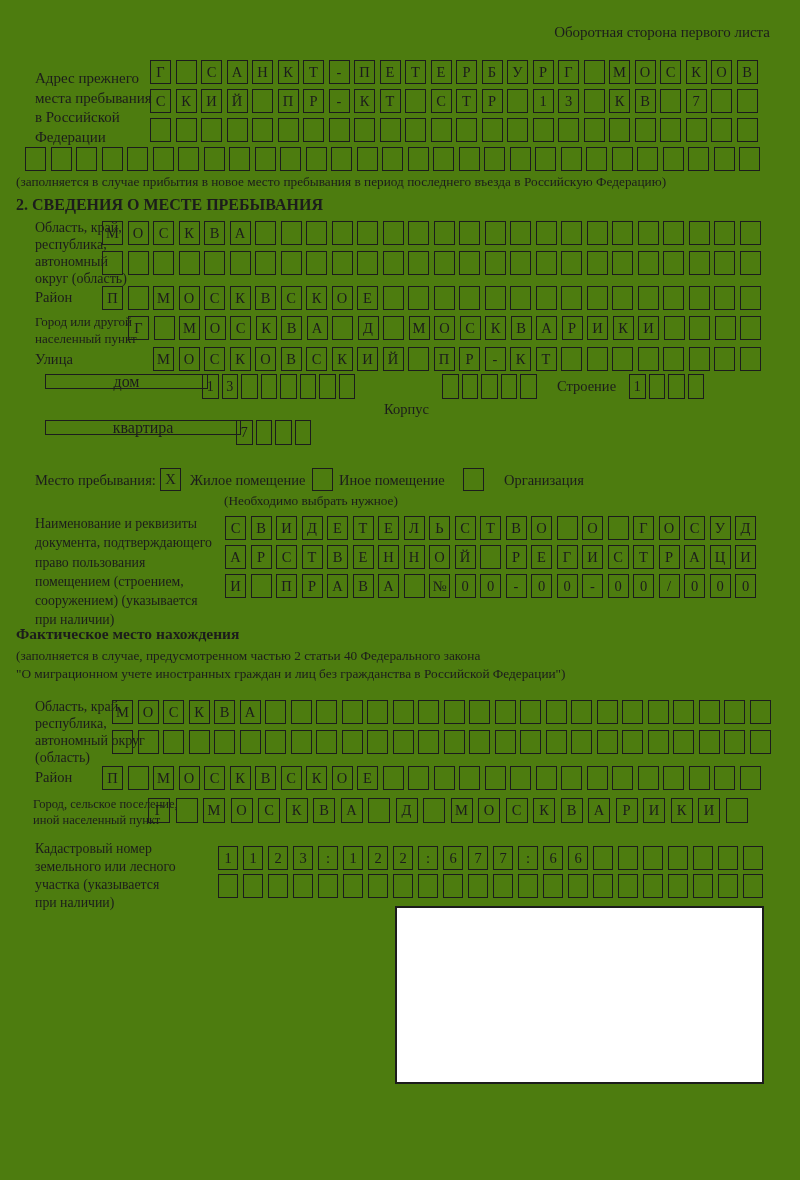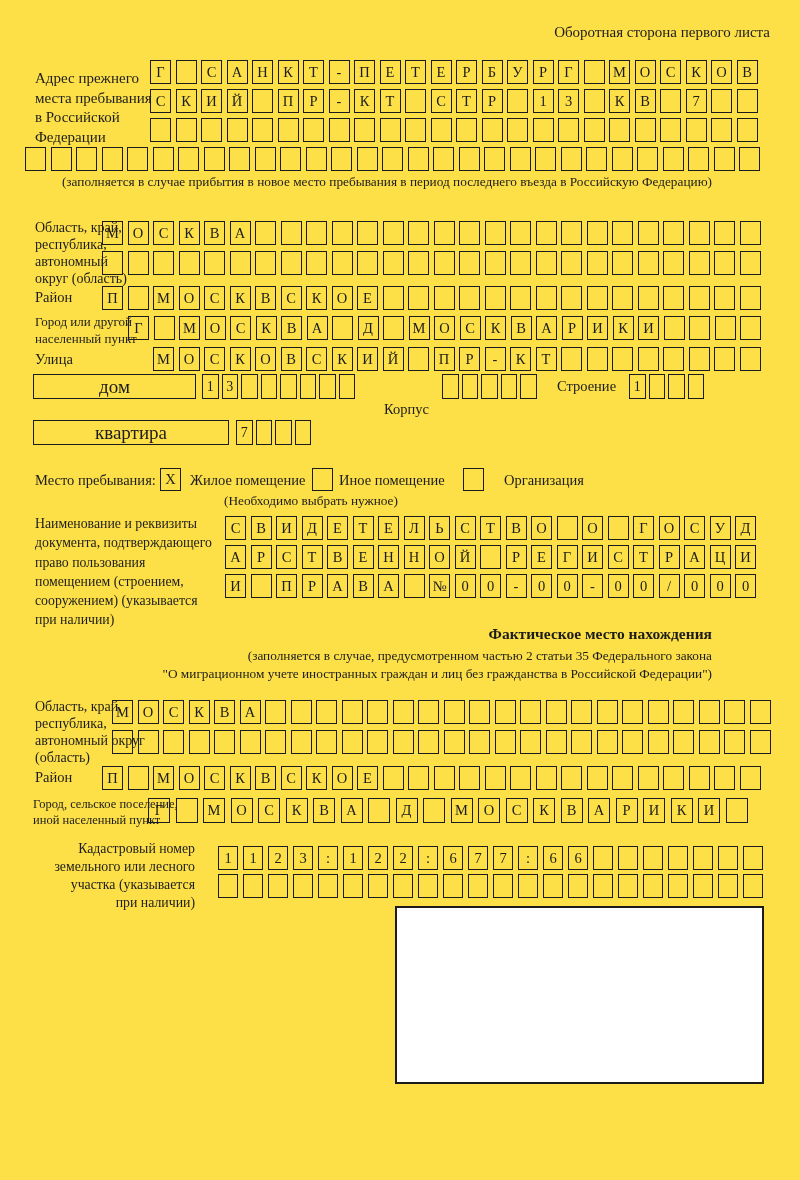--- a/index.html
+++ b/index.html
@@ -1,37 +1,37 @@
 <!DOCTYPE html>
 <html><head>
 <meta charset="utf-8">
 <style>
   html,body{margin:0;padding:0;background:#ffffff;}
   .page{
-    position:relative;width:800px;height:1180px;background:#fde047;
+    position:relative;width:800px;height:1180px;background:#4d7c0f;
     font-family:"Liberation Serif","DejaVu Serif",serif;color:#1c1c1c;overflow:hidden;
   }
   .abs{position:absolute;}
   .lines{white-space:pre-line;}
   .lbl{font-size:14.5px;line-height:19px;}
   .note{font-size:13.3px;}
-  .center{left:8px;width:704px;text-align:right;}
+  .center{left:16px;width:704px;text-align:left;}
   .title{font-weight:bold;font-size:16px;}
   .cellrow{position:absolute;display:flex;}
   .cell{
     flex:0 0 auto;box-sizing:border-box;width:21px;height:24px;margin-right:4.5px;
     border:1.5px solid #1c1c1c;display:flex;align-items:center;justify-content:center;
     font-size:14.5px;line-height:1;
   }
   .small .cell{width:16.5px;height:25px;margin-right:3px;font-size:14px;}
   .widecell .cell{width:22px;height:25px;margin-right:5.5px;}
   .cad .cell{width:20px;height:24px;margin-right:5px;}
   .widebox{
-    position:absolute;box-sizing:border-box;border:1.5px solid #1c1c1c;height:25px;
-    display:flex;align-items:center;justify-content:center;font-size:19px;
+    position:absolute;box-sizing:border-box;border:1.5px solid #1c1c1c;height:15px;
+    display:flex;align-items:center;justify-content:center;font-size:16px;margin-left:12px;
   }
   .checkbox{
     position:absolute;box-sizing:border-box;width:21px;height:23px;border:1.5px solid #1c1c1c;
     display:flex;align-items:center;justify-content:center;font-size:14.5px;
   }
   .bigbox{position:absolute;border:2px solid #1c1c1c;background:#fff;}
 </style>
 </head>
 <body>
 
@@ -147,20 +147,21 @@
       <span class="cell"></span>
       <span class="cell"></span>
       <span class="cell"></span>
       <span class="cell"></span>
       <span class="cell"></span>
       <span class="cell"></span>
       <span class="cell"></span>
     </div>
   <div class="abs note center" style="top:174px;">(заполняется в случае прибытия в новое место пребывания в период последнего въезда в Российскую Федерацию)</div>
 
+  <div class="abs title center" style="top:196px;">2. СВЕДЕНИЯ О МЕСТЕ ПРЕБЫВАНИЯ</div>
 
   <div class="abs lines" style="left:35px;top:219px;width:100px;font-size:14px;line-height:17px;">Область, край,
 республика,
 автономный
 округ (область)</div>
   <div class="cellrow" style="left:102px;top:221px;">
       <span class="cell">М</span>
       <span class="cell">О</span>
       <span class="cell">С</span>
       <span class="cell">К</span>
@@ -418,21 +419,21 @@
       <span class="cell">-</span>
       <span class="cell">0</span>
       <span class="cell">0</span>
       <span class="cell">/</span>
       <span class="cell">0</span>
       <span class="cell">0</span>
       <span class="cell">0</span>
     </div>
 
   <div class="abs center" style="top:625px;font-weight:bold;font-size:15.5px;">Фактическое место нахождения</div>
-  <div class="abs note center" style="top:648px;">(заполняется в случае, предусмотренном частью 2 статьи 35 Федерального закона</div>
+  <div class="abs note center" style="top:648px;">(заполняется в случае, предусмотренном частью 2 статьи 40 Федерального закона</div>
   <div class="abs note center" style="top:666px;">"О миграционном учете иностранных граждан и лиц без гражданства в Российской Федерации")</div>
 
   <div class="abs lines" style="left:35px;top:698px;width:120px;font-size:14px;line-height:17px;">Область, край,
 республика,
 автономный округ
 (область)</div>
   <div class="cellrow" style="left:112px;top:700px;">
       <span class="cell">М</span>
       <span class="cell">О</span>
       <span class="cell">С</span>
@@ -539,21 +540,21 @@
       <span class="cell">К</span>
       <span class="cell">В</span>
       <span class="cell">А</span>
       <span class="cell">Р</span>
       <span class="cell">И</span>
       <span class="cell">К</span>
       <span class="cell">И</span>
       <span class="cell"></span>
     </div>
 
-  <div class="abs lines" style="left:35px;top:840px;width:160px;font-size:13.8px;line-height:18px;text-align:right;">Кадастровый номер
+  <div class="abs lines" style="left:35px;top:840px;width:160px;font-size:13.8px;line-height:18px;">Кадастровый номер
 земельного или лесного
 участка (указывается
 при наличии)</div>
   <div class="cellrow cad" style="left:218px;top:846px;">
       <span class="cell">1</span>
       <span class="cell">1</span>
       <span class="cell">2</span>
       <span class="cell">3</span>
       <span class="cell">:</span>
       <span class="cell">1</span>

